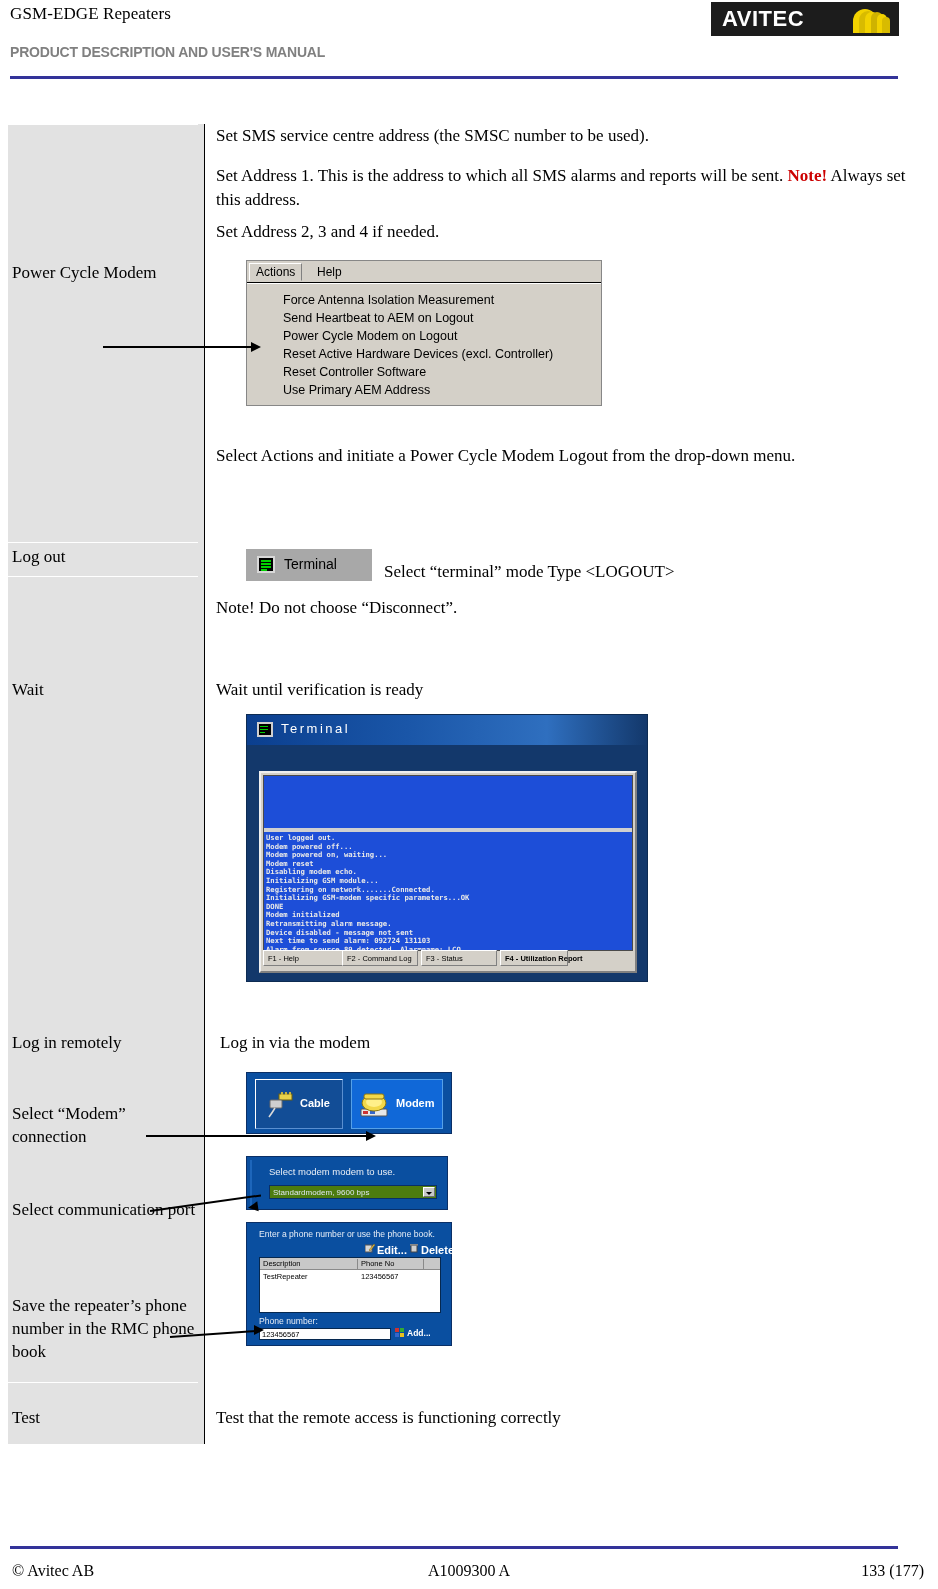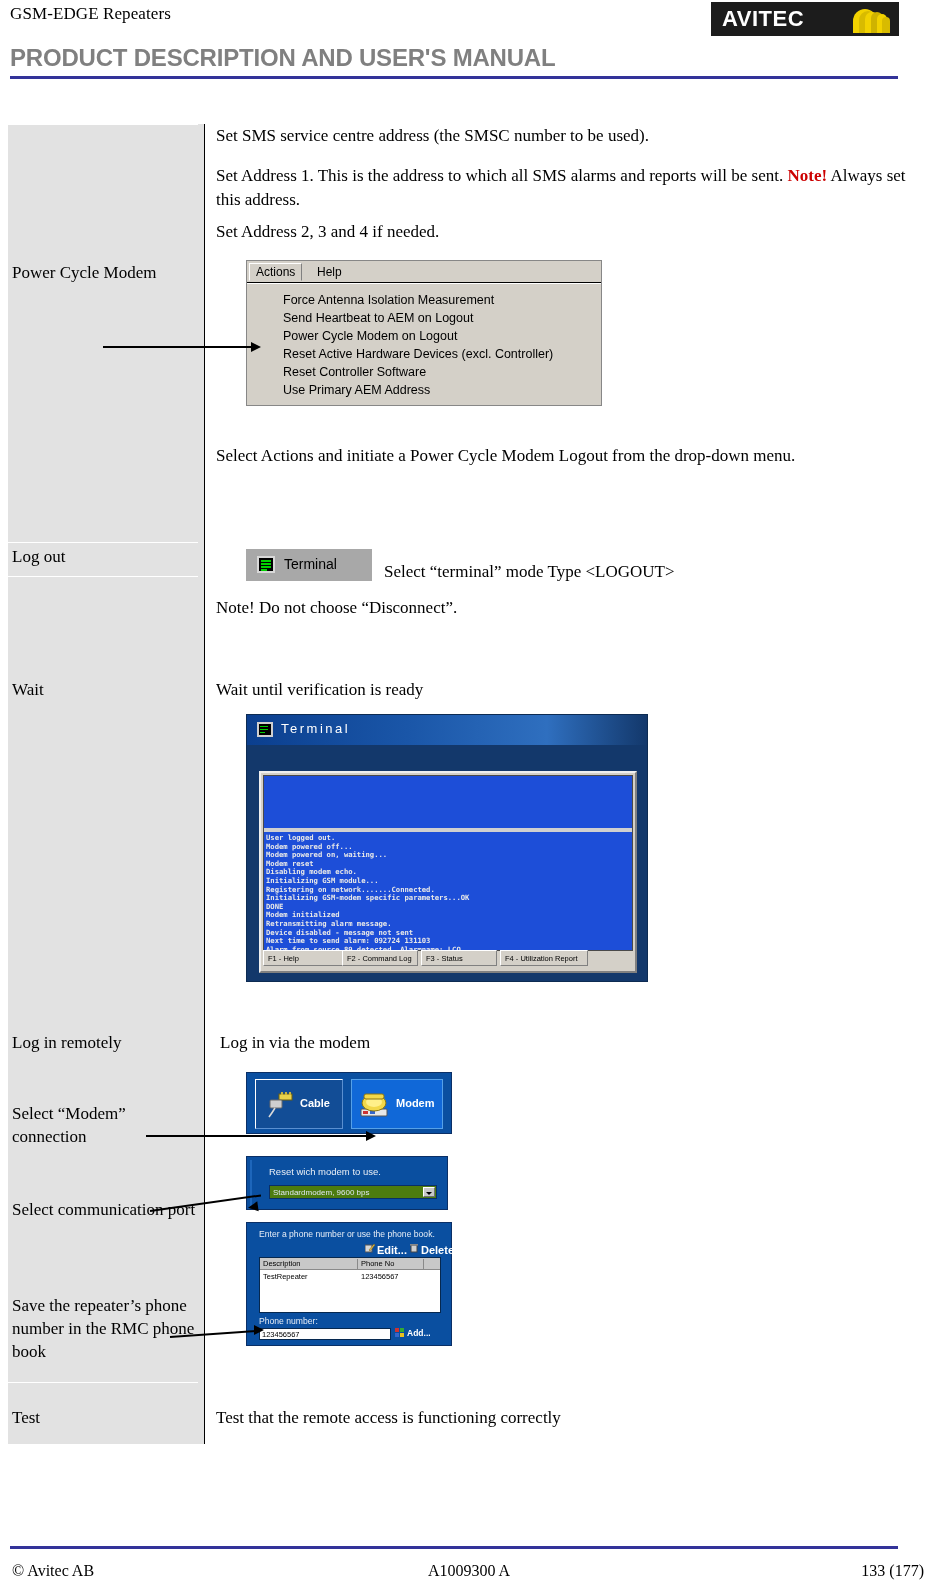--- a/index.html
+++ b/index.html
@@ -28,21 +28,21 @@
     left: 10px; top: 4px;
     font-family: "Liberation Serif", serif;
     font-size: 17px;
     color: #000;
     letter-spacing: 0.1px;
   }
   .hdr-subtitle {
     position: absolute;
     left: 10px; top: 44px;
     font-family: "Liberation Sans", sans-serif;
-    font-size: 24px;
+    font-size: 14px;
     font-weight: bold;
     color: #808080;
     letter-spacing: -0.2px;
   }
   .hdr-logo {
     position: absolute;
     left: 711px; top: 2px;
     width: 188px;
     height: 34px;
     background: #1c1c1c;
@@ -675,21 +675,21 @@
 Retransmitting alarm message.
 Device disabled - message not sent
 Next time to send alarm: 092724 131103
 Alarm from source 89 detected. Alarmname: LCO
 Device disabled - message not sent</div>
         </div>
         <div class="term-buttons">
           <div class="term-btn" style="left:0px; width:100px;">F1 - Help</div>
           <div class="term-btn" style="left:79px; width:76px;">F2 - Command Log</div>
           <div class="term-btn" style="left:158px; width:76px;">F3 - Status</div>
-          <div class="term-btn" style="left:237px; width:88px;">F4 - Utilization Report</div>
+          <div class="term-btn" style="left:237px; width:68px;font-weight:bold;">F4 - Utilization Report</div>
         </div>
       </div>
     </div>
 
     <div class="body-text" style="left:4px; top:907px; width:600px;">Log in via the modem</div>
 
     <div class="conn-dialog">
       <div class="conn-btn conn-btn-cable">
         <svg class="icon-cable" viewBox="0 0 30 26">
           <rect x="13" y="2" width="13" height="6" fill="#e8d24a" stroke="#6b5f10"></rect>
@@ -709,21 +709,21 @@
           <ellipse cx="16" cy="12" rx="12" ry="8" fill="#f2d84a" stroke="#8a7510"></ellipse>
           <ellipse cx="16" cy="11" rx="8" ry="5" fill="#fff08a"></ellipse>
           <rect x="6" y="3" width="20" height="5" rx="2" fill="#f2d84a" stroke="#8a7510"></rect>
         </svg>
         <div class="conn-btn-label">Modem</div>
       </div>
     </div>
 
     <div class="modemsel-dialog">
       <div class="edge"></div>
-      <div class="modemsel-label">Reset wich modem to use.</div>
+      <div class="modemsel-label">Select modem modem to use.</div>
       <div class="modemsel-combo">
         <div class="modemsel-combo-text">Standardmodem, 9600 bps</div>
         <div class="modemsel-combo-arrow"></div>
       </div>
     </div>
 
     <div class="phonebook-dialog">
       <div class="pb-title">Enter a phone number or use the phone book.</div>
 
       <svg class="pb-icon-edit" viewBox="0 0 10 10">

